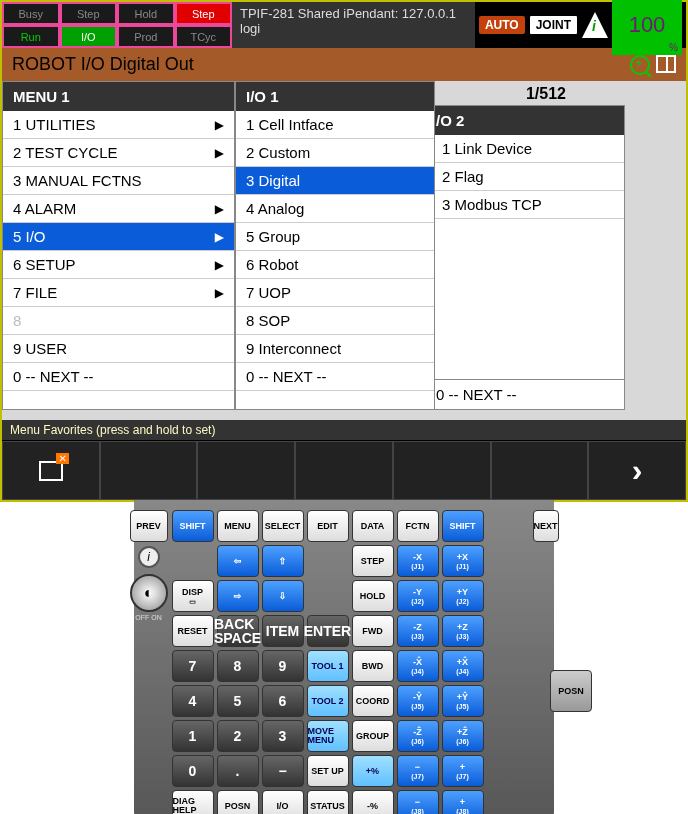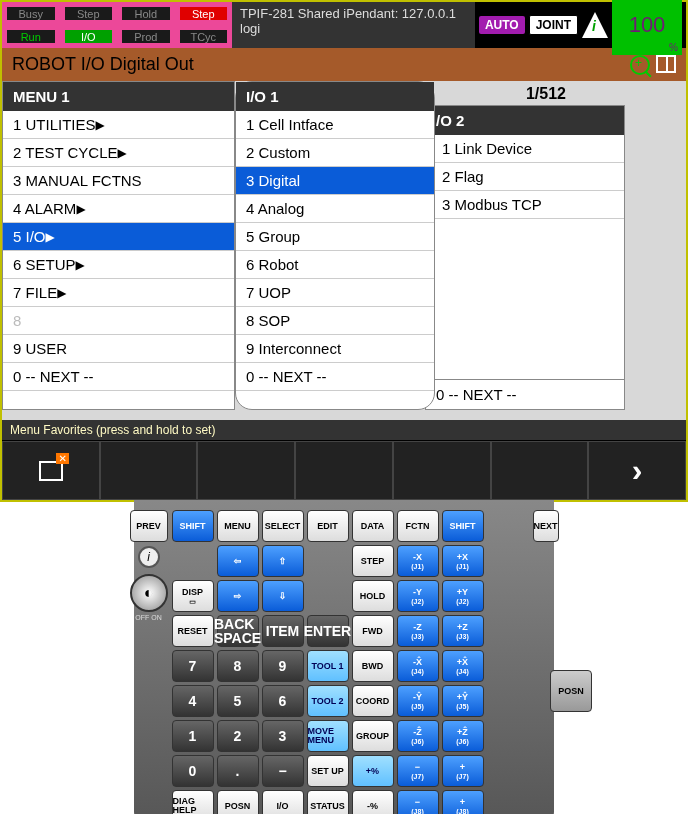--- a/index.html
+++ b/index.html
@@ -3,28 +3,28 @@
 <meta charset="utf-8">
 <style>
   * { box-sizing: border-box; margin: 0; padding: 0; font-family: Arial, sans-serif; }
   body { background: #fff; width: 688px; }
   
   .screen { width: 688px; border: 2px solid #c0c000; }
   
   
   .status-bar { display: flex; background: #000; height: 46px; }
   .status-left { display: grid; grid-template-columns: repeat(4,1fr); grid-template-rows: 1fr 1fr; width: 230px; }
-  .status-cell { border: 5px solid #ec4899; display: flex; align-items: center; justify-content: center; font-size: 11px; color: #888; background: #1a1a1a; }
+  .status-cell { border: 2px solid #ec4899; display: flex; align-items: center; justify-content: center; font-size: 11px; color: #888; background: #1a1a1a; }
   .status-cell.fault { background: #e00000; color: #fff; }
   .status-cell.run { color: #0c0; }
   .status-cell.io { background: #00a000; color: #fff; }
   .status-mid { flex: 1; background: #333; color: #ddd; font-size: 13px; padding: 4px 8px; display: flex; align-items: flex-start; }
   .status-right { display: flex; align-items: center; background: #000; padding: 0 4px; gap: 4px; }
   .badge { font-size: 12px; font-weight: bold; padding: 2px 6px; border-radius: 2px; }
-  .badge-auto { background: #a21caf; color: #fff; }
+  .badge-auto { background: #c2410c; color: #fff; }
   .badge-joint { background: #fff; color: #000; border: 1px solid #000; }
   .warn-tri { width: 26px; height: 26px; background: #fff; clip-path: polygon(50% 0,100% 100%,0 100%); position: relative; }
   .warn-tri::after { content: "i"; position: absolute; top: 6px; left: 10px; font-weight: bold; color: #00a000; font-size: 14px; font-style: italic; }
   .pct-box { background: #00c000; color: #701a75; font-size: 22px; width: 70px; height: 60px; display: flex; align-items: center; justify-content: center; position: relative; }
   .pct-box sub { font-size: 10px; position: absolute; bottom: 2px; right: 4px; }
   
   
   .title-bar { background: #a55a2a; color: #000000; font-size: 18px; padding: 6px 10px; display: flex; align-items: center; justify-content: space-between; }
   .title-icons { display: flex; gap: 6px; }
   .mag-icon { width: 20px; height: 20px; border: 2px solid #0c0; border-radius: 50%; position: relative; }
@@ -35,27 +35,27 @@
   
   
   .main { background: #d8d8d8; min-height: 320px; position: relative; padding-bottom: 10px; }
   .counter { position: absolute; right: 120px; top: 4px; font-size: 16px; font-weight: bold; }
   .bracket-col { position: absolute; right: 110px; top: 28px; font-size: 18px; line-height: 28px; }
   .bracket-col div { text-align: right; }
   
   .menus { display: flex; position: relative; }
   .menu { background: #fff; border: 1px solid #888; font-size: 15px; min-width: 200px; }
   .menu-hdr { background: #333; color: #fff; padding: 6px 10px; font-weight: bold; }
-  .menu-item { padding: 5px 10px; border-bottom: 1px solid #ccc; display: flex; justify-content: flex-start; align-items: center; cursor: pointer; }
+  .menu-item { padding: 5px 10px; border-bottom: 1px solid #ccc; display: flex; justify-content: space-between; align-items: center; cursor: pointer; }
   .menu-item.sel { background: #0a5cd8; color: #fff; }
   .menu-item.dis { color: #bbb; }
   .arrow-r { font-size: 12px; }
   
   .menu1 { width: 233px; }
-  .menu2 { width: 130px; position: relative; z-index: 2; border-radius: 17px; }
+  .menu2 { width: 130px; position: relative; z-index: 2; }
   .menu3 { width: 140px; margin-left: -10px; margin-top: 24px; z-index: 1; position: relative; }
   .menu3 .menu-item { padding-left: 16px; }
   .next-row { padding: 6px 10px; border-top: 1px solid #888; }
   
   
   .fav-label { background: #333; color: #fef9c3; font-size: 12px; padding: 3px 8px; }
   .fav-bar { background: #222; display: flex; height: 60px; border-top: 1px solid #000; }
   .fav-cell { flex: 1; border: 1px solid #444; display: flex; align-items: center; justify-content: center; }
   .fav-close { width: 24px; height: 20px; border: 2px solid #fff; position: relative; }
   .fav-close::after { content: "✕"; position: absolute; top: -10px; right: -8px; background: #ff7700; color: #fff; font-size: 10px; padding: 0 2px; }

